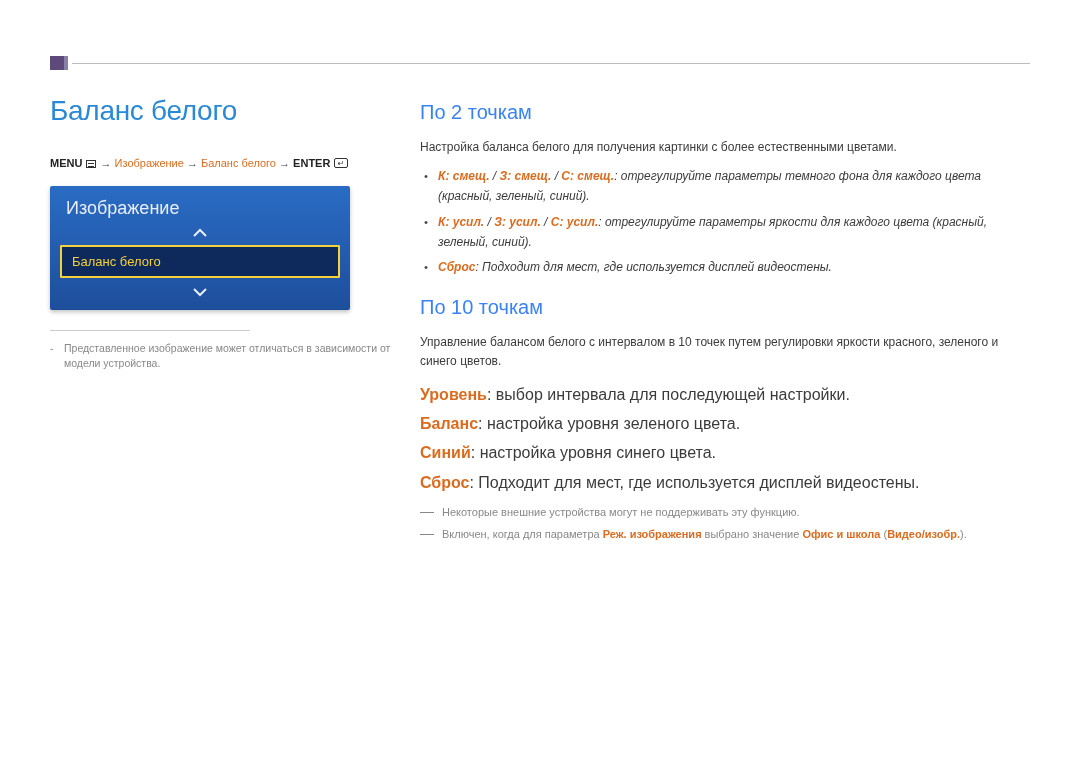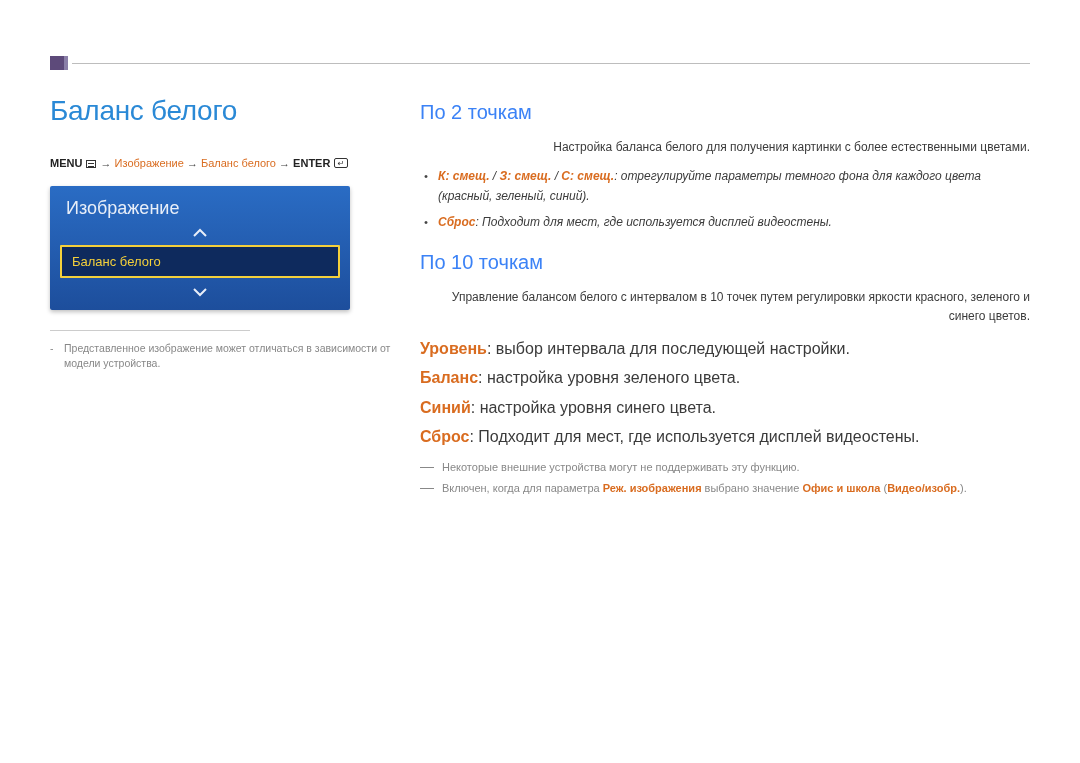--- a/index.html
+++ b/index.html
@@ -153,21 +153,20 @@
       font-weight: 400;
       color: #3b82f6;
       margin-bottom: 14px;
     }
     .section-h.top { margin-top: 6px; }
     .para {
       font-size: 12px;
       line-height: 1.6;
       margin-bottom: 10px;
       color: #3b3b3b;
-      text-align: right;
     }
     .bullets {
       list-style: none;
       margin: 0 0 18px 0;
       padding-left: 18px;
     }
     .bullets li {
       font-size: 12px;
       line-height: 1.65;
       margin-bottom: 6px;
@@ -258,20 +257,23 @@
   </div>
 
   <div class="right-col">
     <h2 class="section-h top">По 2 точкам</h2>
     <p class="para">Настройка баланса белого для получения картинки с более естественными цветами.</p>
     <ul class="bullets">
       <li>
         <span class="orange bold">К: смещ.</span><span> / </span><span class="orange bold">З: смещ.</span><span> / </span><span class="orange bold">С: смещ.</span><span>: </span><span>отрегулируйте параметры темного фона для каждого цвета (красный, зеленый, синий).</span>
       </li>
       <li>
+        <span class="orange bold">К: усил.</span><span> / </span><span class="orange bold">З: усил.</span><span> / </span><span class="orange bold">С: усил.</span><span>: </span><span>отрегулируйте параметры яркости для каждого цвета (красный, зеленый, синий).</span>
+      </li>
+      <li>
         <span class="orange bold">Сброс</span><span>: </span><span>Подходит для мест, где используется дисплей видеостены.</span>
       </li>
     </ul>
 
     <h2 class="section-h">По 10 точкам</h2>
     <p class="para">Управление балансом белого с интервалом в 10 точек путем регулировки яркости красного, зеленого и синего цветов.</p>
     <div class="defs">
       <div class="def-line"><span class="orange bold">Уровень</span>: <span>выбор интервала для последующей настройки.</span></div>
       <div class="def-line"><span class="orange bold">Баланс</span>: <span>настройка уровня зеленого цвета.</span></div>
       <div class="def-line"><span class="orange bold">Синий</span>: <span>настройка уровня синего цвета.</span></div>

